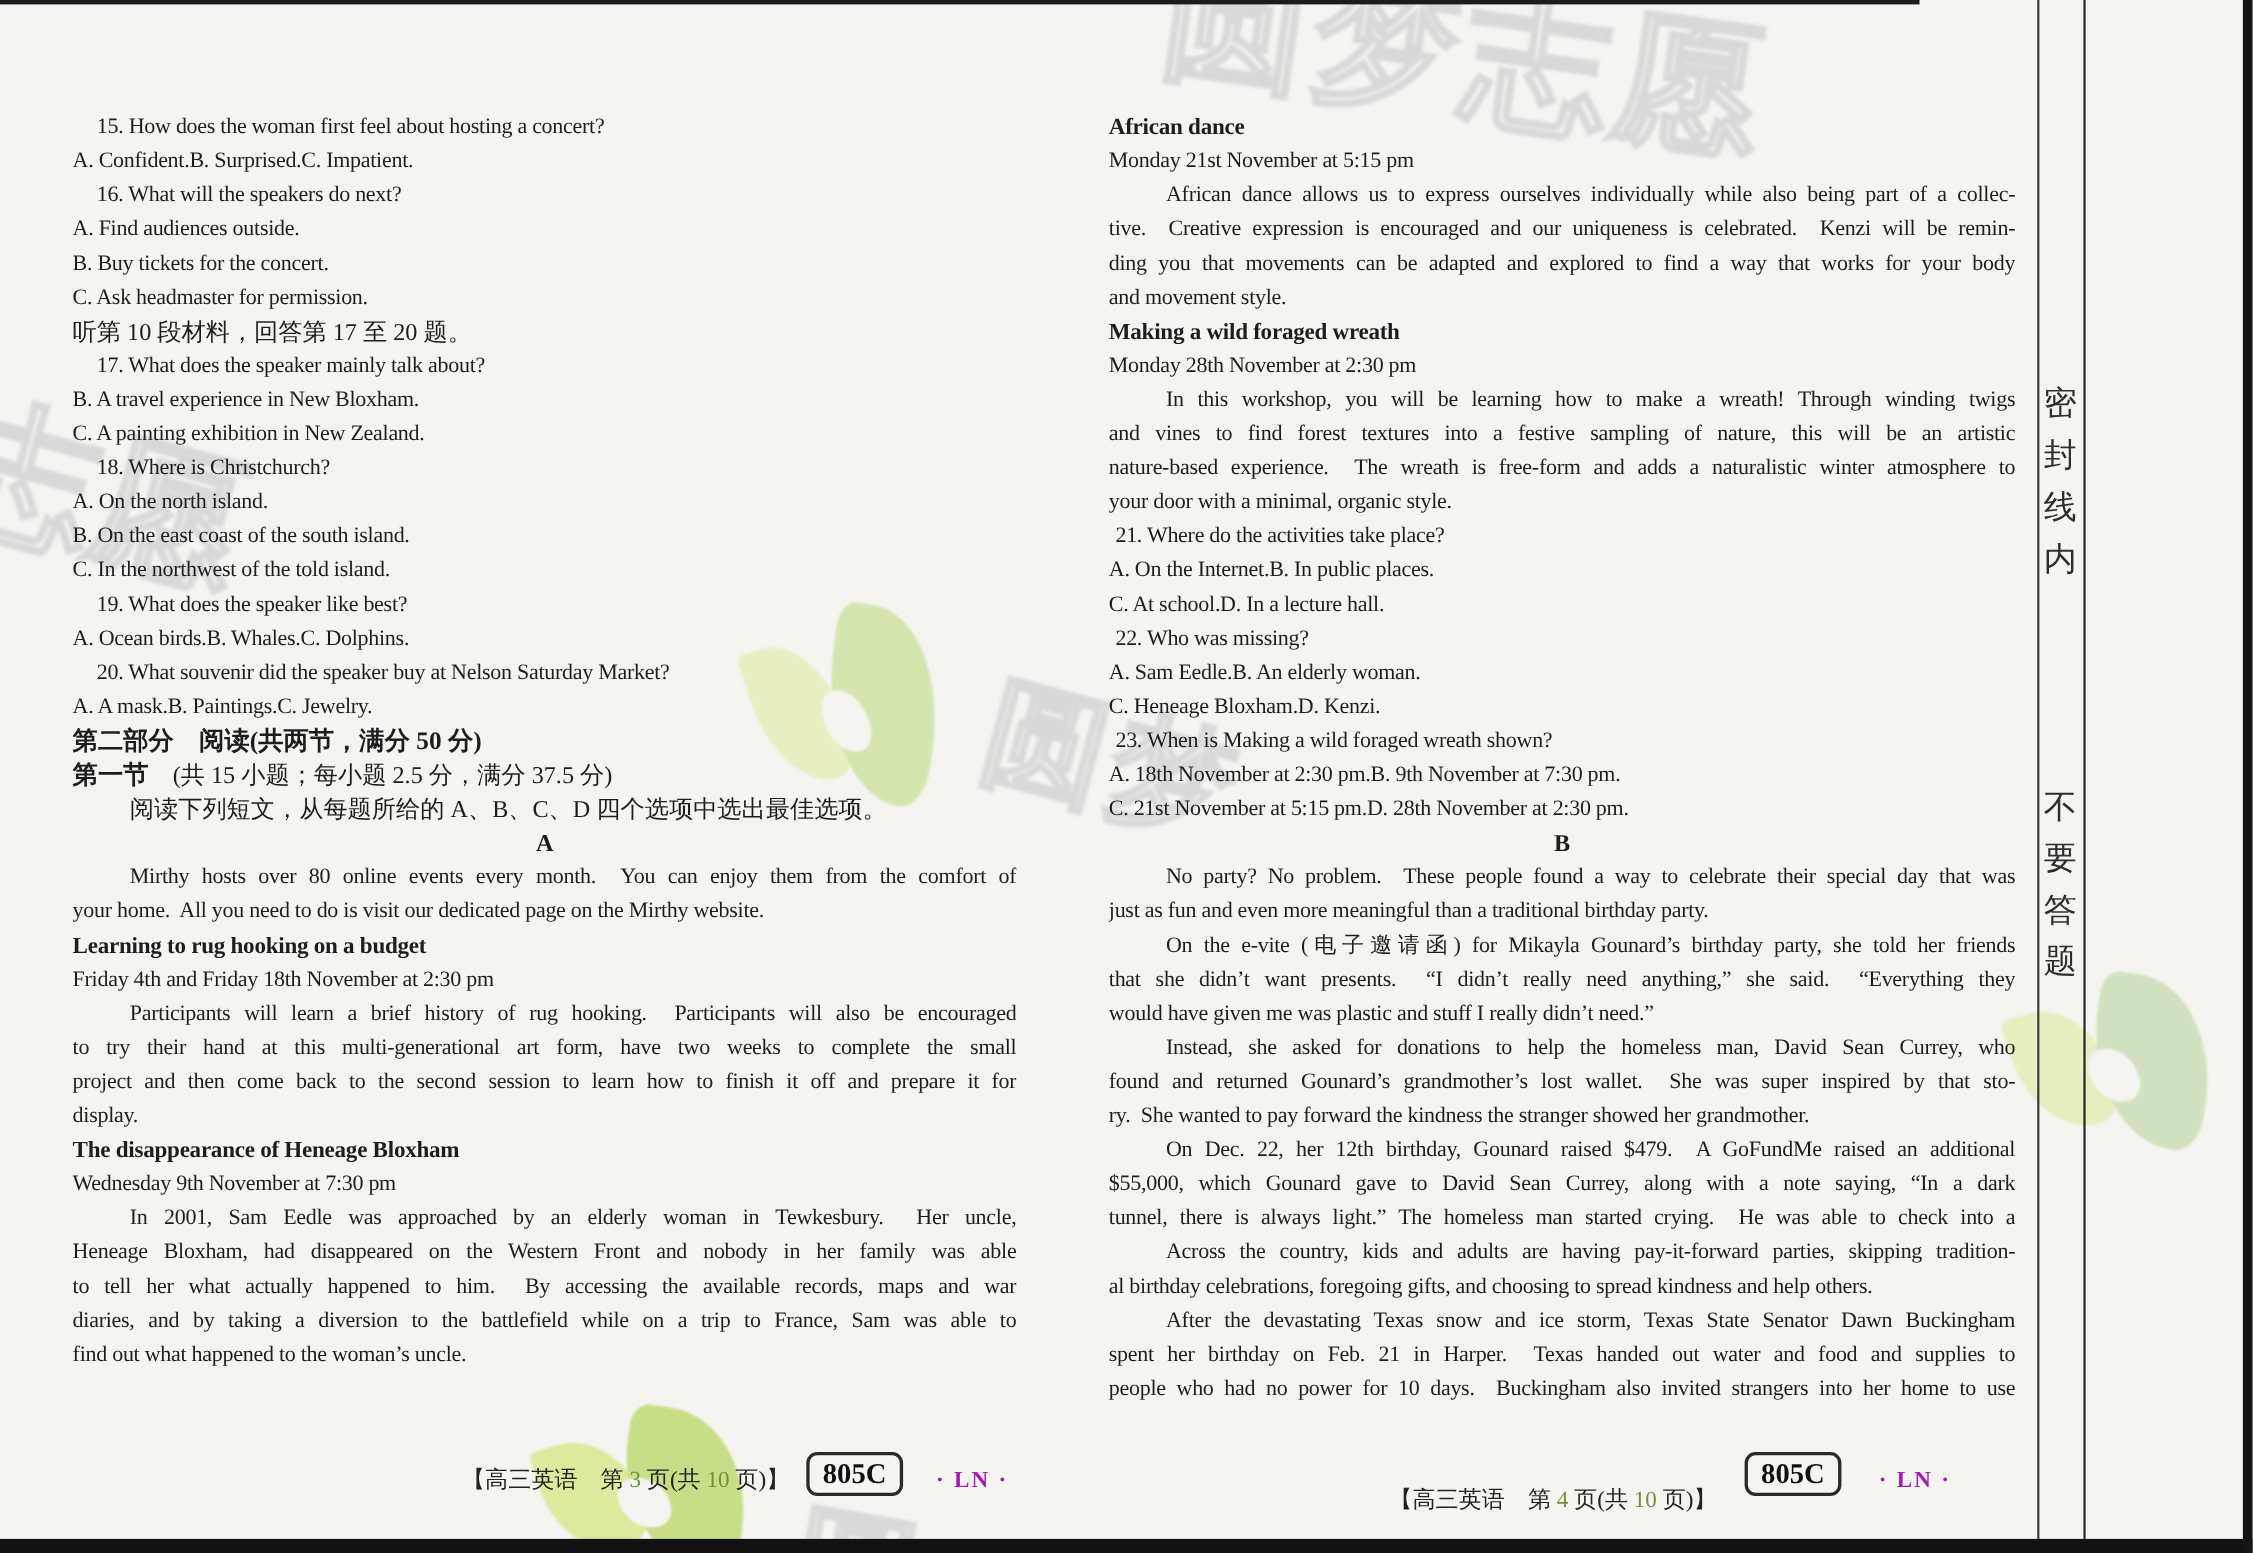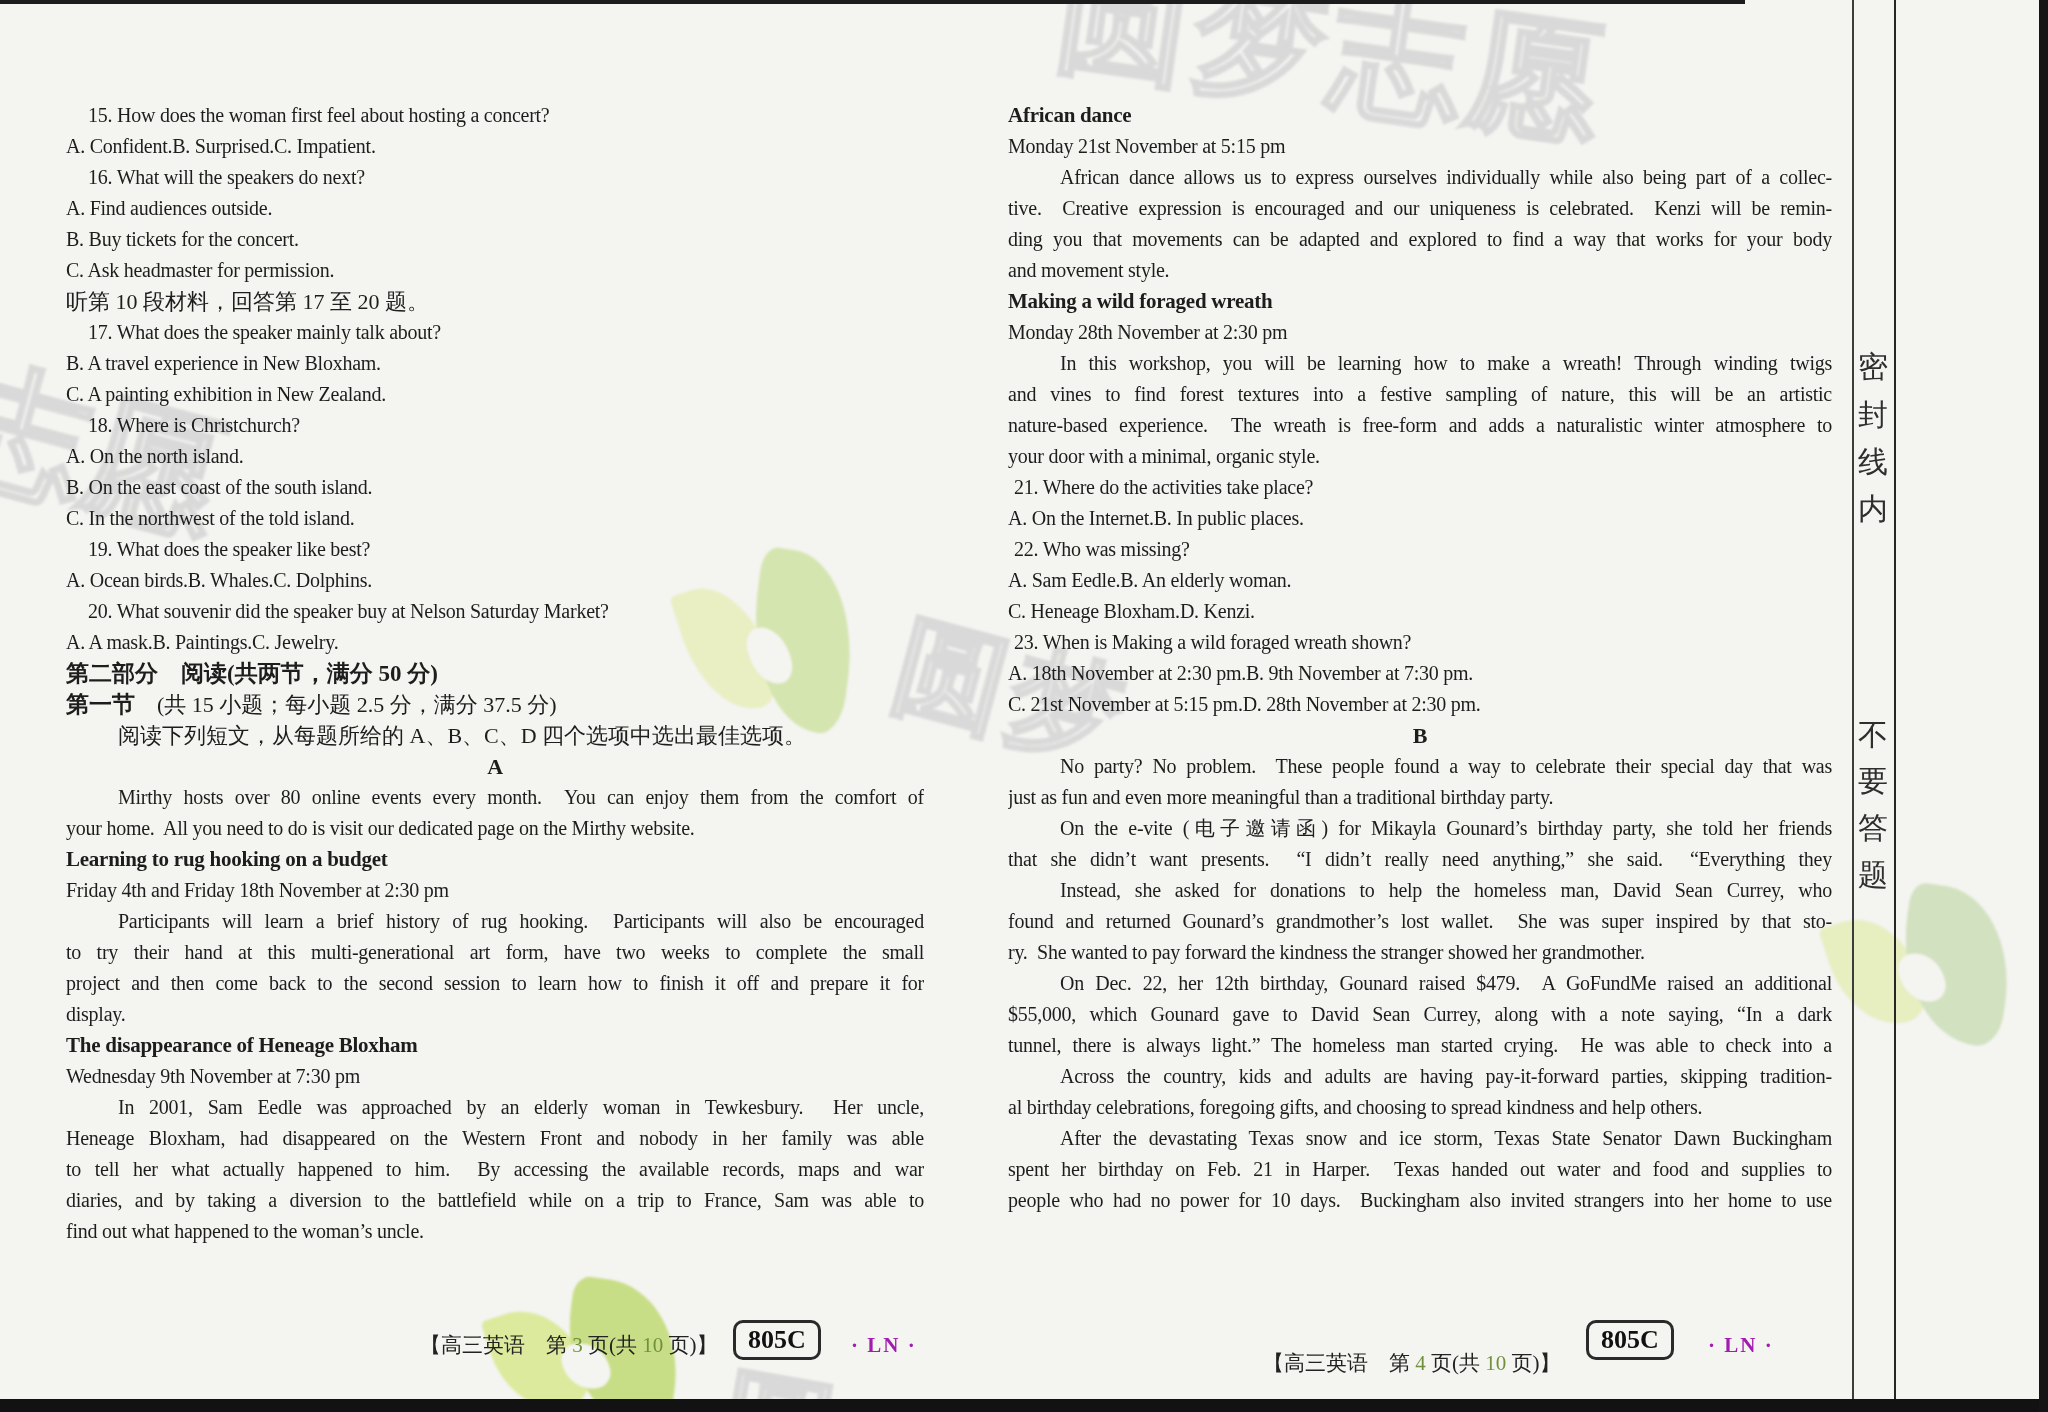--- a/index.html
+++ b/index.html
@@ -172,31 +172,33 @@
       <div class="ln j">ding you that movements can be adapted and explored to find a way that works for your body</div>
       <div class="ln l">and movement style.</div>
       <div class="ln h">Making a wild foraged wreath</div>
       <div class="ln l">Monday 28th November at 2:30 pm</div>
       <div class="ln p">In this workshop, you will be learning how to make a wreath! Through winding twigs</div>
       <div class="ln j">and vines to find forest textures into a festive sampling of nature, this will be an artistic</div>
       <div class="ln j">nature-based experience.  The wreath is free-form and adds a naturalistic winter atmosphere to</div>
       <div class="ln l">your door with a minimal, organic style.</div>
       <div class="ln q">21. Where do the activities take place?</div>
       <div class="ln o2"><span>A. On the Internet.</span><span>B. In public places.</span></div>
+      <div class="ln o2"><span>C. At school.</span><span>D. In a lecture hall.</span></div>
       <div class="ln q">22. Who was missing?</div>
       <div class="ln o2"><span>A. Sam Eedle.</span><span>B. An elderly woman.</span></div>
       <div class="ln o2"><span>C. Heneage Bloxham.</span><span>D. Kenzi.</span></div>
       <div class="ln q">23. When is Making a wild foraged wreath shown?</div>
       <div class="ln o2"><span>A. 18th November at 2:30 pm.</span><span>B. 9th November at 7:30 pm.</span></div>
       <div class="ln o2"><span>C. 21st November at 5:15 pm.</span><span>D. 28th November at 2:30 pm.</span></div>
       <div class="ln ctr">B</div>
       <div class="ln p">No party? No problem.  These people found a way to celebrate their special day that was</div>
       <div class="ln l">just as fun and even more meaningful than a traditional birthday party.</div>
       <div class="ln p">On the e-vite (电子邀请函) for Mikayla Gounard’s birthday party, she told her friends</div>
       <div class="ln j">that she didn’t want presents.  “I didn’t really need anything,” she said.  “Everything they</div>
+      <div class="ln l">would have given me was plastic and stuff I really didn’t need.”</div>
       <div class="ln p">Instead, she asked for donations to help the homeless man, David Sean Currey, who</div>
       <div class="ln j">found and returned Gounard’s grandmother’s lost wallet.  She was super inspired by that sto-</div>
       <div class="ln l">ry.  She wanted to pay forward the kindness the stranger showed her grandmother.</div>
       <div class="ln p">On Dec. 22, her 12th birthday, Gounard raised $479.  A GoFundMe raised an additional</div>
       <div class="ln j">$55,000, which Gounard gave to David Sean Currey, along with a note saying, “In a dark</div>
       <div class="ln j">tunnel, there is always light.” The homeless man started crying.  He was able to check into a</div>
       <div class="ln p">Across the country, kids and adults are having pay-it-forward parties, skipping tradition-</div>
       <div class="ln l">al birthday celebrations, foregoing gifts, and choosing to spread kindness and help others.</div>
       <div class="ln p">After the devastating Texas snow and ice storm, Texas State Senator Dawn Buckingham</div>
       <div class="ln j">spent her birthday on Feb. 21 in Harper.  Texas handed out water and food and supplies to</div>

